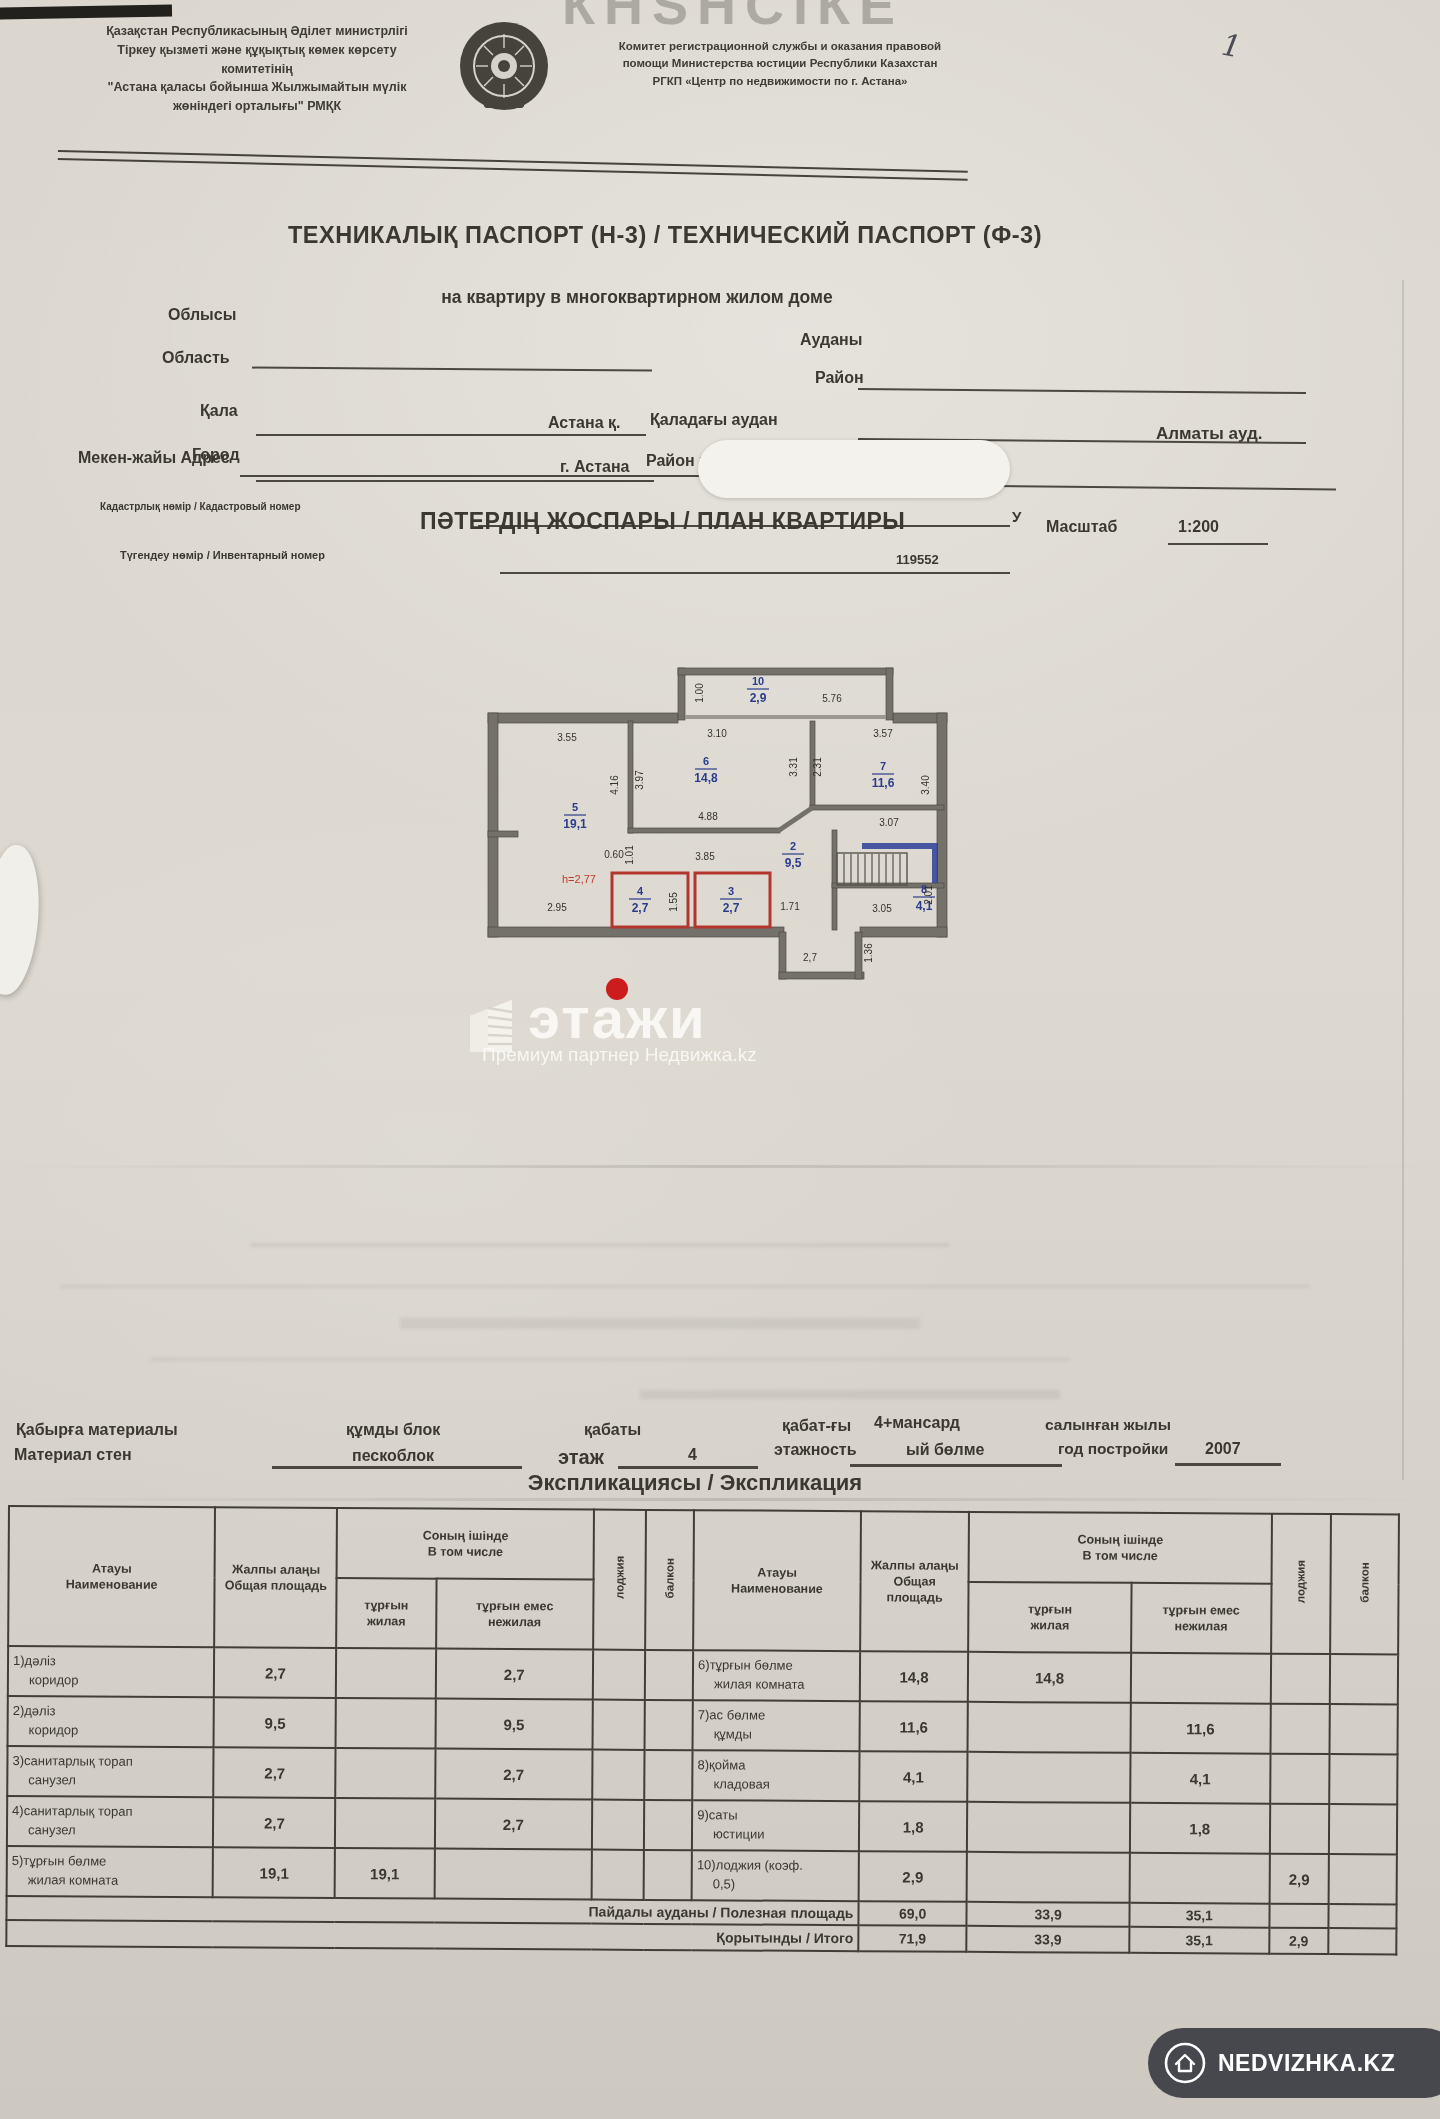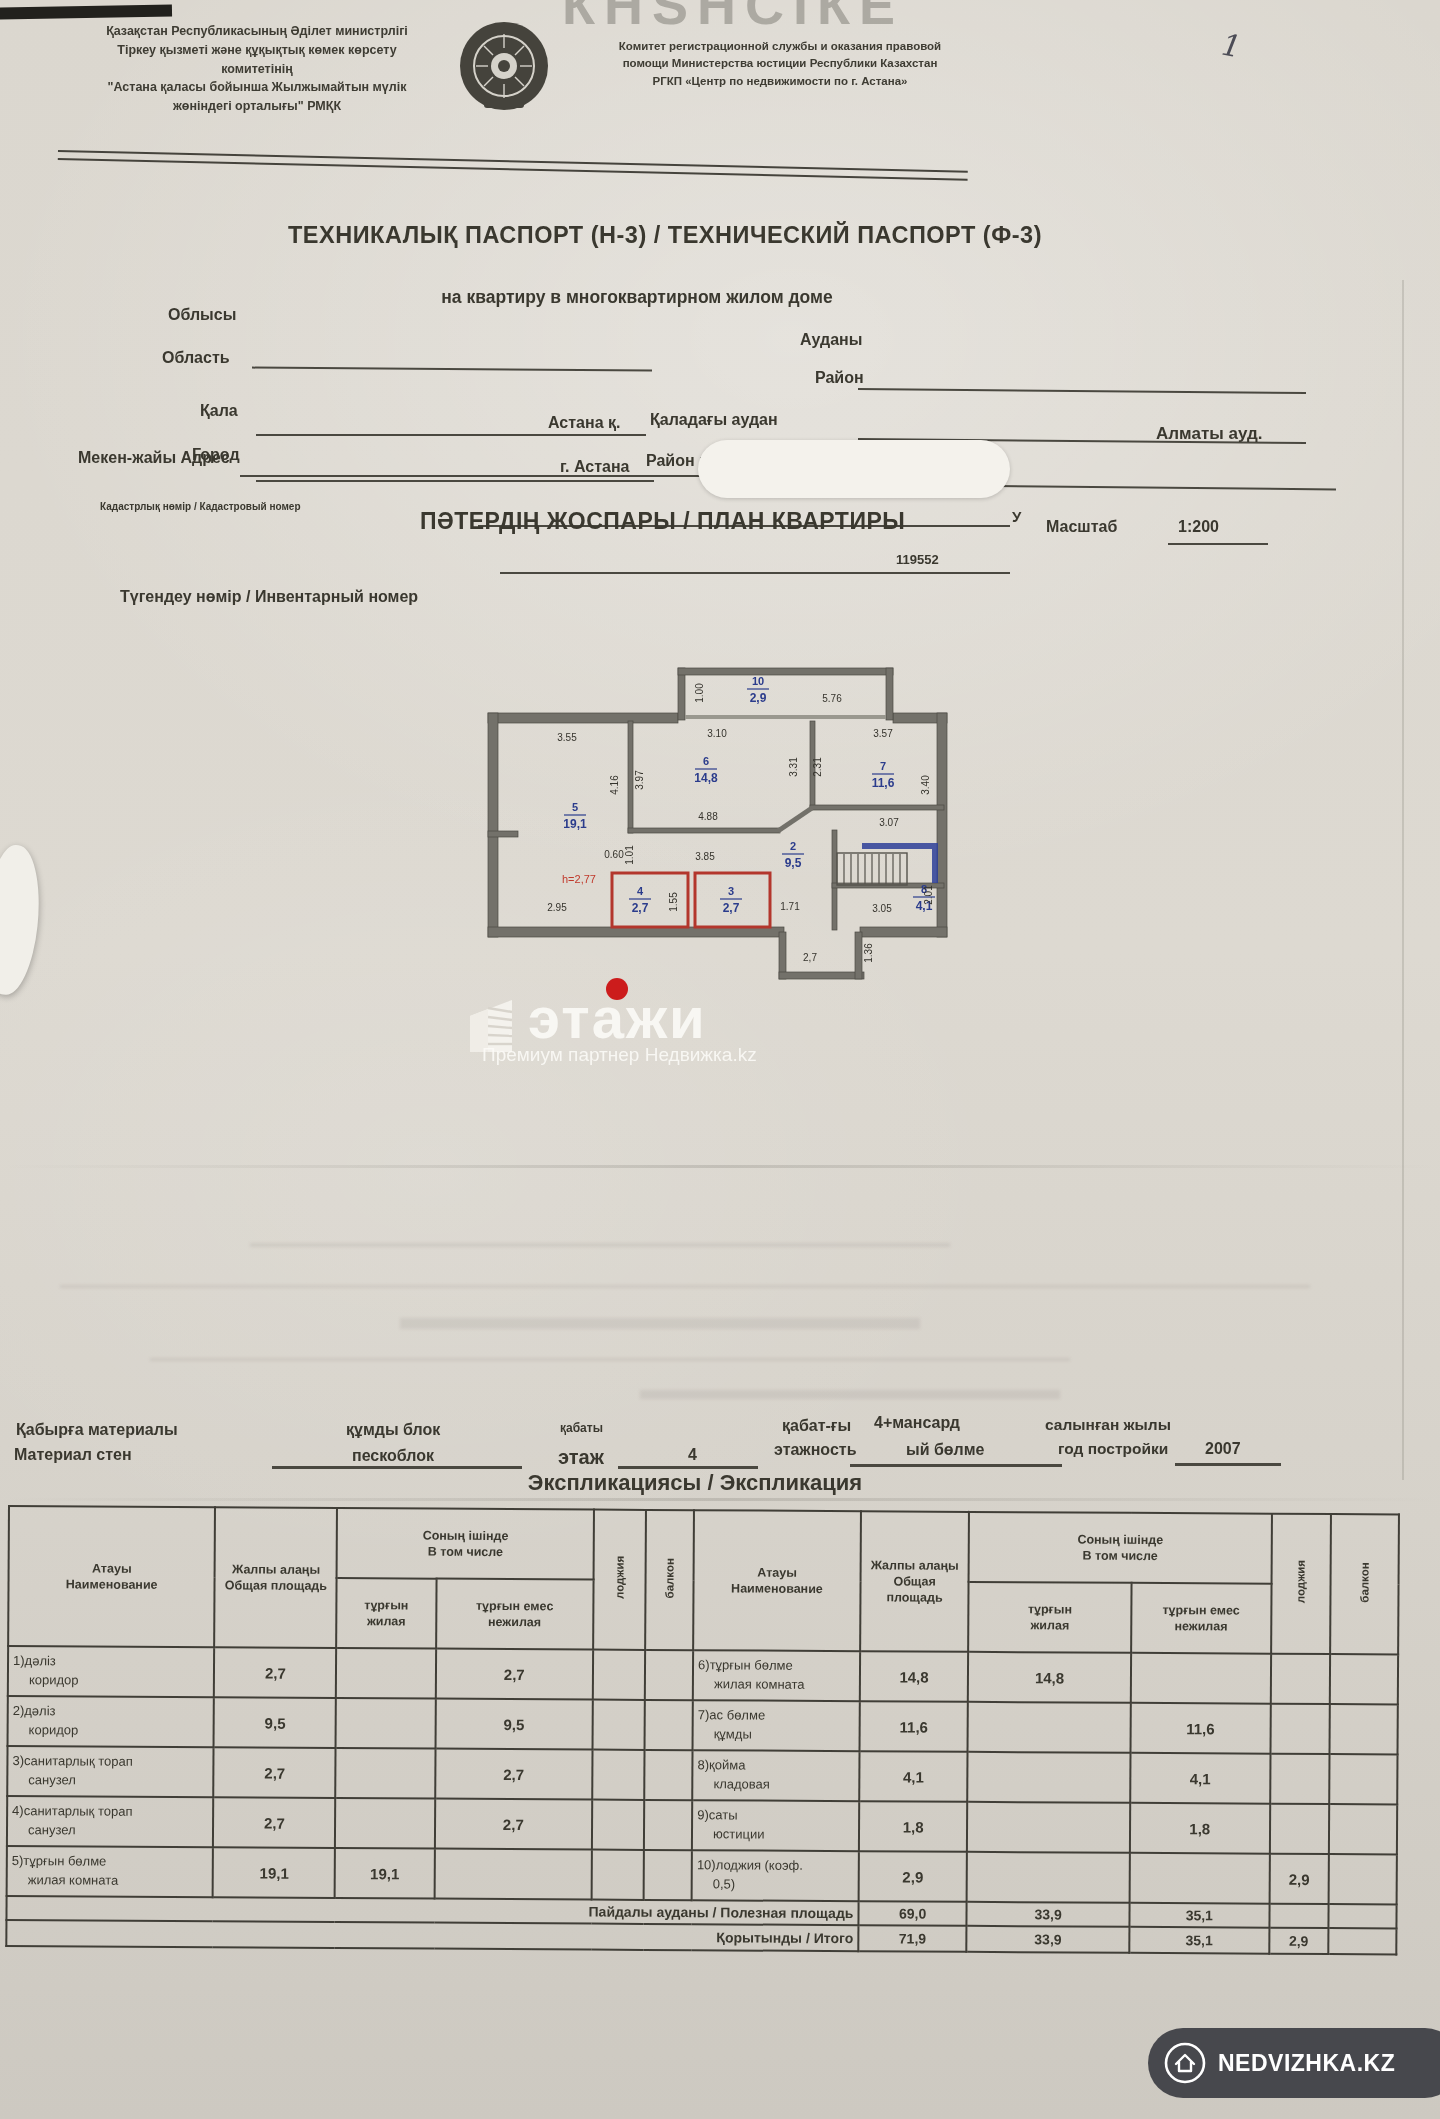--- a/index.html
+++ b/index.html
@@ -102,21 +102,21 @@
 
   <div class="abs b" style="left:78px;top:449px;font-size:16px;">Мекен-жайы Адрес</div>
   <div class="uline" style="left:240px;top:475px;width:752px;"></div>
 
   <div class="abs b" style="left:100px;top:501px;font-size:10px;">Кадастрлық нөмір / Кадастровый номер</div>
   <div class="uline" style="left:478px;top:525px;width:532px;"></div>
 
   <div class="abs" style="left:698px;top:440px;width:312px;height:58px;background:#f4f2ec;border-radius:30px;box-shadow:0 1px 4px rgba(0,0,0,.18);"></div>
   <div class="abs b" style="left:1012px;top:508px;font-size:15px;">У</div>
 
-  <div class="abs b" style="left:120px;top:549px;font-size:16px;margin-top:39px;">Түгендеу нөмір / Инвентарный номер</div>
+  <div class="abs b" style="left:120px;top:549px;font-size:11px;">Түгендеу нөмір / Инвентарный номер</div>
   <div class="abs" style="left:896px;top:552px;font-size:13px;font-weight:700;">119552</div>
   <div class="uline" style="left:500px;top:572px;width:510px;"></div>
 
   <div class="abs b" style="left:420px;top:508px;font-size:23px;letter-spacing:.5px;">ПӘТЕРДІҢ ЖОСПАРЫ / ПЛАН КВАРТИРЫ</div>
   <div class="abs b" style="left:1046px;top:518px;font-size:16px;">Масштаб</div>
   <div class="abs b" style="left:1178px;top:518px;font-size:16px;">1:200</div>
   <div class="uline" style="left:1168px;top:543px;width:100px;"></div>
 
   <div class="abs" style="left:480px;top:655px;">
     <svg id="plan-svg" width="480" height="350" viewBox="0 0 480 350">
@@ -242,21 +242,21 @@
   <div class="crease" style="top:1165px;"></div>
   <div class="crease" style="top:1498px;"></div>
   <div class="abs" style="left:1402px;top:280px;width:2px;height:1200px;background:rgba(90,88,80,.18);"></div>
 
   <div class="abs b" style="left:16px;top:1421px;font-size:16px;">Қабырға материалы</div>
   <div class="abs b" style="left:14px;top:1446px;font-size:16px;">Материал стен</div>
   <div class="abs b" style="left:346px;top:1421px;font-size:16px;">құмды блок</div>
   <div class="abs b" style="left:352px;top:1447px;font-size:16px;">пескоблок</div>
   <div class="uline" style="left:272px;top:1466px;width:250px;border-bottom-width:3px;"></div>
 
-  <div class="abs b" style="left:560px;top:1421px;font-size:12px;">қабаты</div>
+  <div class="abs b" style="left:584px;top:1421px;font-size:16px;">қабаты</div>
   <div class="abs b" style="left:558px;top:1446px;font-size:20px;">этаж</div>
   <div class="abs b" style="left:688px;top:1446px;font-size:16px;">4</div>
   <div class="uline" style="left:618px;top:1466px;width:140px;border-bottom-width:3px;"></div>
 
   <div class="abs b" style="left:782px;top:1417px;font-size:16px;">қабат-ғы</div>
   <div class="abs b" style="left:874px;top:1414px;font-size:16px;">4+мансард</div>
   <div class="abs b" style="left:774px;top:1441px;font-size:16px;">этажность</div>
   <div class="abs b" style="left:906px;top:1441px;font-size:16px;">ый бөлме</div>
   <div class="uline" style="left:850px;top:1464px;width:212px;border-bottom-width:3px;"></div>
 

